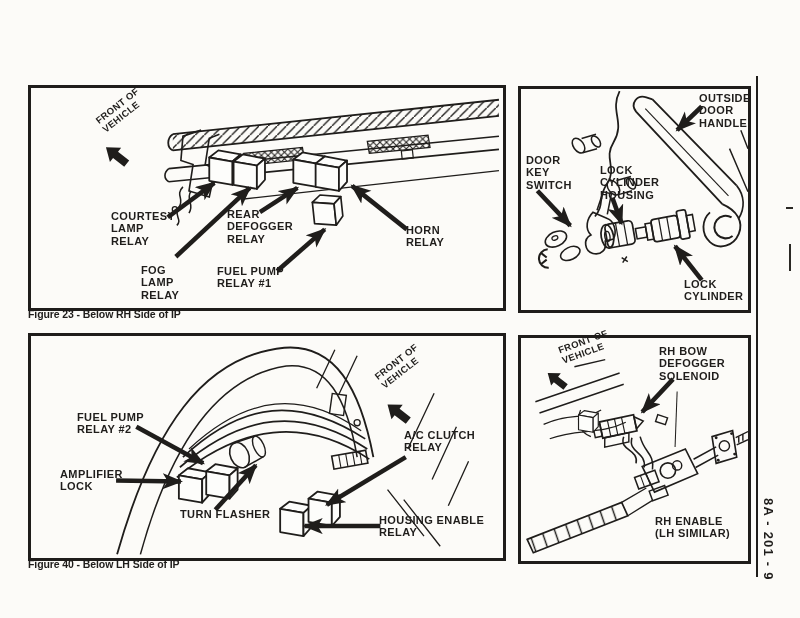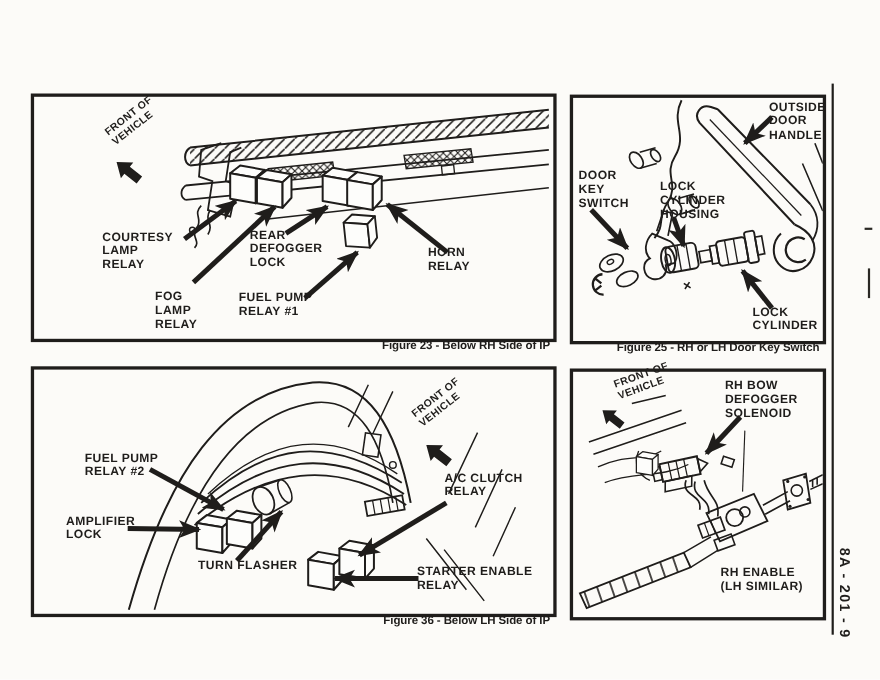--- a/index.html
+++ b/index.html
@@ -3,21 +3,21 @@
 <meta charset="utf-8">
 <style>
   html,body{margin:0;padding:0;background:#ffffff;}
   .page{position:relative;width:800px;height:618px;background:#fcfbf8;overflow:hidden;
         font-family:"Liberation Sans",sans-serif;color:#1f1d1b;}
   .fig{position:absolute;border:3px solid #1f1d1b;background:#fcfbf8;}
   .fig svg{position:absolute;left:0;top:0;width:100%;height:100%;}
   .lbl{position:absolute;font-weight:700;font-size:11px;line-height:1.12;letter-spacing:.4px;
        white-space:pre-line;transform-origin:left top;}
   .rot{font-size:9.5px;}
-  .cap{position:absolute;font-weight:700;font-size:10.5px;letter-spacing:-.1px;text-align:right;}
+  .cap{position:absolute;font-weight:700;font-size:10.5px;letter-spacing:-.1px;text-align:left;}
   .vrule{position:absolute;background:#1f1d1b;}
   .artifact{position:absolute;background:#2a2824;}
   .pagenum{position:absolute;writing-mode:vertical-rl;font-weight:700;font-size:13px;letter-spacing:1.2px;}
   .ink{stroke:#1f1d1b;fill:none;}
   .arr{stroke:#1f1d1b;stroke-width:4.5;fill:none;}
 </style>
 </head>
 <body>
 
 <div class="page">
@@ -74,32 +74,32 @@
       <line class="arr" x1="226" y1="121" x2="263" y2="97" marker-end="url(#ah)"></line>
       <line class="arr" x1="243" y1="179" x2="290" y2="138" marker-end="url(#ah)"></line>
       <line class="arr" x1="371" y1="138" x2="317" y2="95" marker-end="url(#ah)"></line>
 
       <g>
         <use href="#foar" transform="translate(74,57) rotate(38)"></use>
       </g>
     </svg>
     <div class="lbl rot" style="left:63px;top:30px;transform:rotate(-38deg)">FRONT OF
 VEHICLE</div>
-    <div class="lbl" style="left:62px;top:122px">COURTESY
+    <div class="lbl" style="left:80px;top:122px">COURTESY
 LAMP
 RELAY</div>
     <div class="lbl" style="left:110px;top:176px">FOG
 LAMP
 RELAY</div>
     <div class="lbl" style="left:196px;top:120px">REAR
 DEFOGGER
-LOCK</div>
+RELAY</div>
     <div class="lbl" style="left:186px;top:177px">FUEL PUMP
 RELAY #1</div>
-    <div class="lbl" style="left:358px;top:136px">HORN
+    <div class="lbl" style="left:375px;top:136px">HORN
 RELAY</div>
   </section>
   <div class="cap" style="left:28px;top:308px;width:472px">Figure 23 - Below RH Side of IP</div>
 
   <section class="fig" style="left:518px;top:86px;width:227px;height:221px">
     <svg viewBox="0 0 221 215">
 
       <path class="ink" d="M203,58 L221,100 M214,40 L221,58" stroke-width="1.4"></path>
 
       <path class="ink" d="M112,22 L196,112 M128,10 L210,94 M112,22 C106,14 113,5 122,8 L128,10" stroke-width="1.8"></path>
@@ -155,21 +155,20 @@
 HANDLE</div>
     <div class="lbl" style="left:5px;top:65px">DOOR
 KEY
 SWITCH</div>
     <div class="lbl" style="left:79px;top:75px">LOCK
 CYLINDER
 HOUSING</div>
     <div class="lbl" style="left:163px;top:189px">LOCK
 CYLINDER</div>
   </section>
-  <div class="cap" style="left:518px;top:310px;width:227px">Figure 25 - RH or LH Door Key Switch</div>
 
   <section class="fig" style="left:28px;top:333px;width:472px;height:222px">
     <svg viewBox="0 0 466 216">
 
       <path class="ink" d="M85,214 C120,90 170,18 250,10 C300,6 325,50 338,118" stroke-width="1.8"></path>
       <path class="ink" d="M108,214 C138,105 185,38 252,28 C292,24 312,60 322,118" stroke-width="1.5"></path>
 
       <path class="ink" d="M150,118 C210,62 265,58 330,100 M147,128 C210,74 268,68 332,110 M144,138 C208,86 270,78 334,120" stroke-width="1.7"></path>
       <path class="ink" d="M156,110 C214,56 268,52 326,92" stroke-width="1.2"></path>
 
@@ -205,24 +204,24 @@
     </svg>
     <div class="lbl rot" style="left:342px;top:38px;transform:rotate(-38deg)">FRONT OF
 VEHICLE</div>
     <div class="lbl" style="left:46px;top:75px">FUEL PUMP
 RELAY #2</div>
     <div class="lbl" style="left:29px;top:132px">AMPLIFIER
 LOCK</div>
     <div class="lbl" style="left:149px;top:172px">TURN FLASHER</div>
     <div class="lbl" style="left:373px;top:93px">A/C CLUTCH
 RELAY</div>
-    <div class="lbl" style="left:348px;top:178px">STARTER ENABLE
-RELAY</div>
-  </section>
-  <div class="cap" style="left:28px;top:558px;width:472px">Figure 36 - Below LH Side of IP</div>
+    <div class="lbl" style="left:348px;top:178px">HOUSING ENABLE
+RELAY</div>
+  </section>
+  <div class="cap" style="left:28px;top:558px;width:472px">Figure 40 - Below LH Side of IP</div>
 
   <section class="fig" style="left:518px;top:335px;width:227px;height:223px">
     <svg viewBox="0 0 221 217">
 
       <path class="ink" d="M14,62 L96,34 M18,73 L100,45 M52,28 L82,21" stroke-width="1.4"></path>
 
       <path class="ink" d="M22,84 C48,72 62,80 78,70 M28,98 C54,88 78,94 102,82 M58,70 C53,82 58,92 68,96" stroke-width="1.2"></path>
 
       <g transform="rotate(-12 95 88)">
         <rect x="78" y="78" width="34" height="16" class="ink" stroke-width="1.7"></rect>

